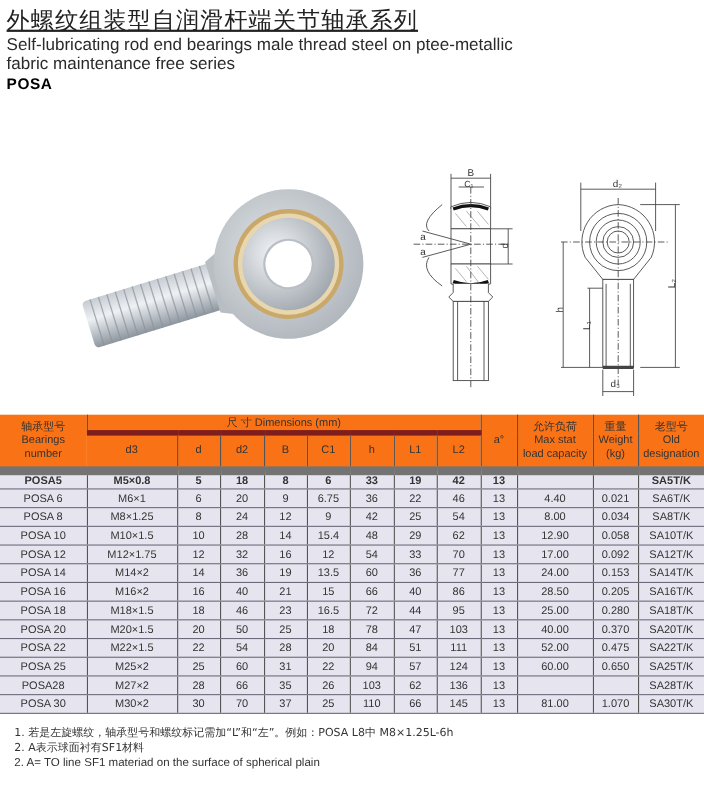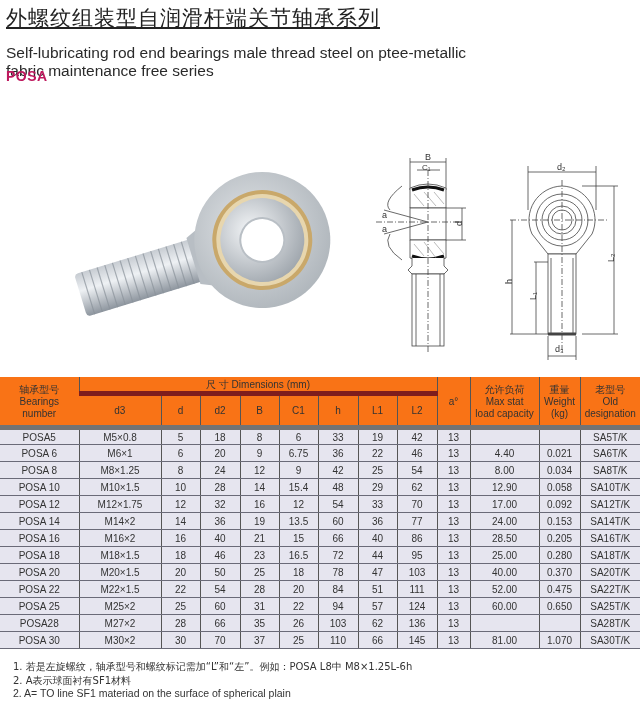--- a/index.html
+++ b/index.html
@@ -1,32 +1,32 @@
 <!DOCTYPE html>
 <html><head>
 <meta charset="utf-8">
 <style>
   * { box-sizing: border-box; margin: 0; padding: 0; }
   html, body { width: 640px; height: 717px; background: #ffffff; overflow: hidden; }
   body { position: relative; font-family: "Liberation Sans", "DejaVu Sans", sans-serif; color: #2a2a2a; }
 
   .title-cn { position: absolute; left: 6px; top: 6px; font-size: 21px; letter-spacing: 1px; color: #222; font-family: "DejaVu Sans", sans-serif; line-height: 24px; text-decoration: underline; }
-  .title-en { position: absolute; left: 6px; top: 44px; font-size: 15.5px; line-height: 18px; color: #2a2a2a; width: 620px; }
-  .series { position: absolute; left: 6px; top: 68px; font-size: 14px; font-weight: bold; color: #be185d; letter-spacing: 0.5px; }
+  .title-en { position: absolute; left: 6px; top: 32px; font-size: 15.5px; line-height: 18px; color: #2a2a2a; width: 620px; }
+  .series { position: absolute; left: 6px; top: 68px; font-size: 14px; font-weight: bold; color: #000000; letter-spacing: 0.5px; }
 
   .product { position: absolute; left: 62px; top: 148px; width: 280px; height: 180px; }
   .diag-side { position: absolute; left: 372px; top: 150px; width: 100px; height: 210px; }
   .diag-front { position: absolute; left: 490px; top: 150px; width: 150px; height: 215px; }
 
   .spec-table { position: absolute; left: 0; top: 377px; width: 640px; border-collapse: collapse; table-layout: fixed; font-size: 10px; }
   .spec-table th { background: #f97316; color: #333; font-weight: normal; text-align: center; border-left: 1px solid #555; line-height: 12px; }
   .spec-table th:first-child { border-left: none; }
   .spec-table td { background: #e6e5ef; text-align: center; height: 17px; border-left: 1px solid #555; border-bottom: 1px solid #6a6a78; color: #333; padding: 0; font-size: 10px; }
   .spec-table td:first-child { border-left: none; }
-  .spec-table tbody tr:first-child td { border-top: 5px solid #737373; }
+  .spec-table tbody tr:first-child td { border-top: 8px solid #737373; font-weight: bold; }
   .spec-table thead tr.r2 th { border-top: 5px solid #7f1d1d; height: 34px; }
   .spec-table thead tr.r1 th.dim { height: 16px; }
   .spec-table thead tr.r1 th { padding-top: 2px; }
 
   .notes { position: absolute; left: 13px; top: 660px; font-size: 10.5px; line-height: 13.5px; color: #333; }
   .notes .cn { font-family: "DejaVu Sans", sans-serif; font-size: 10px; }
 </style>
 </head>
 <body>
 

